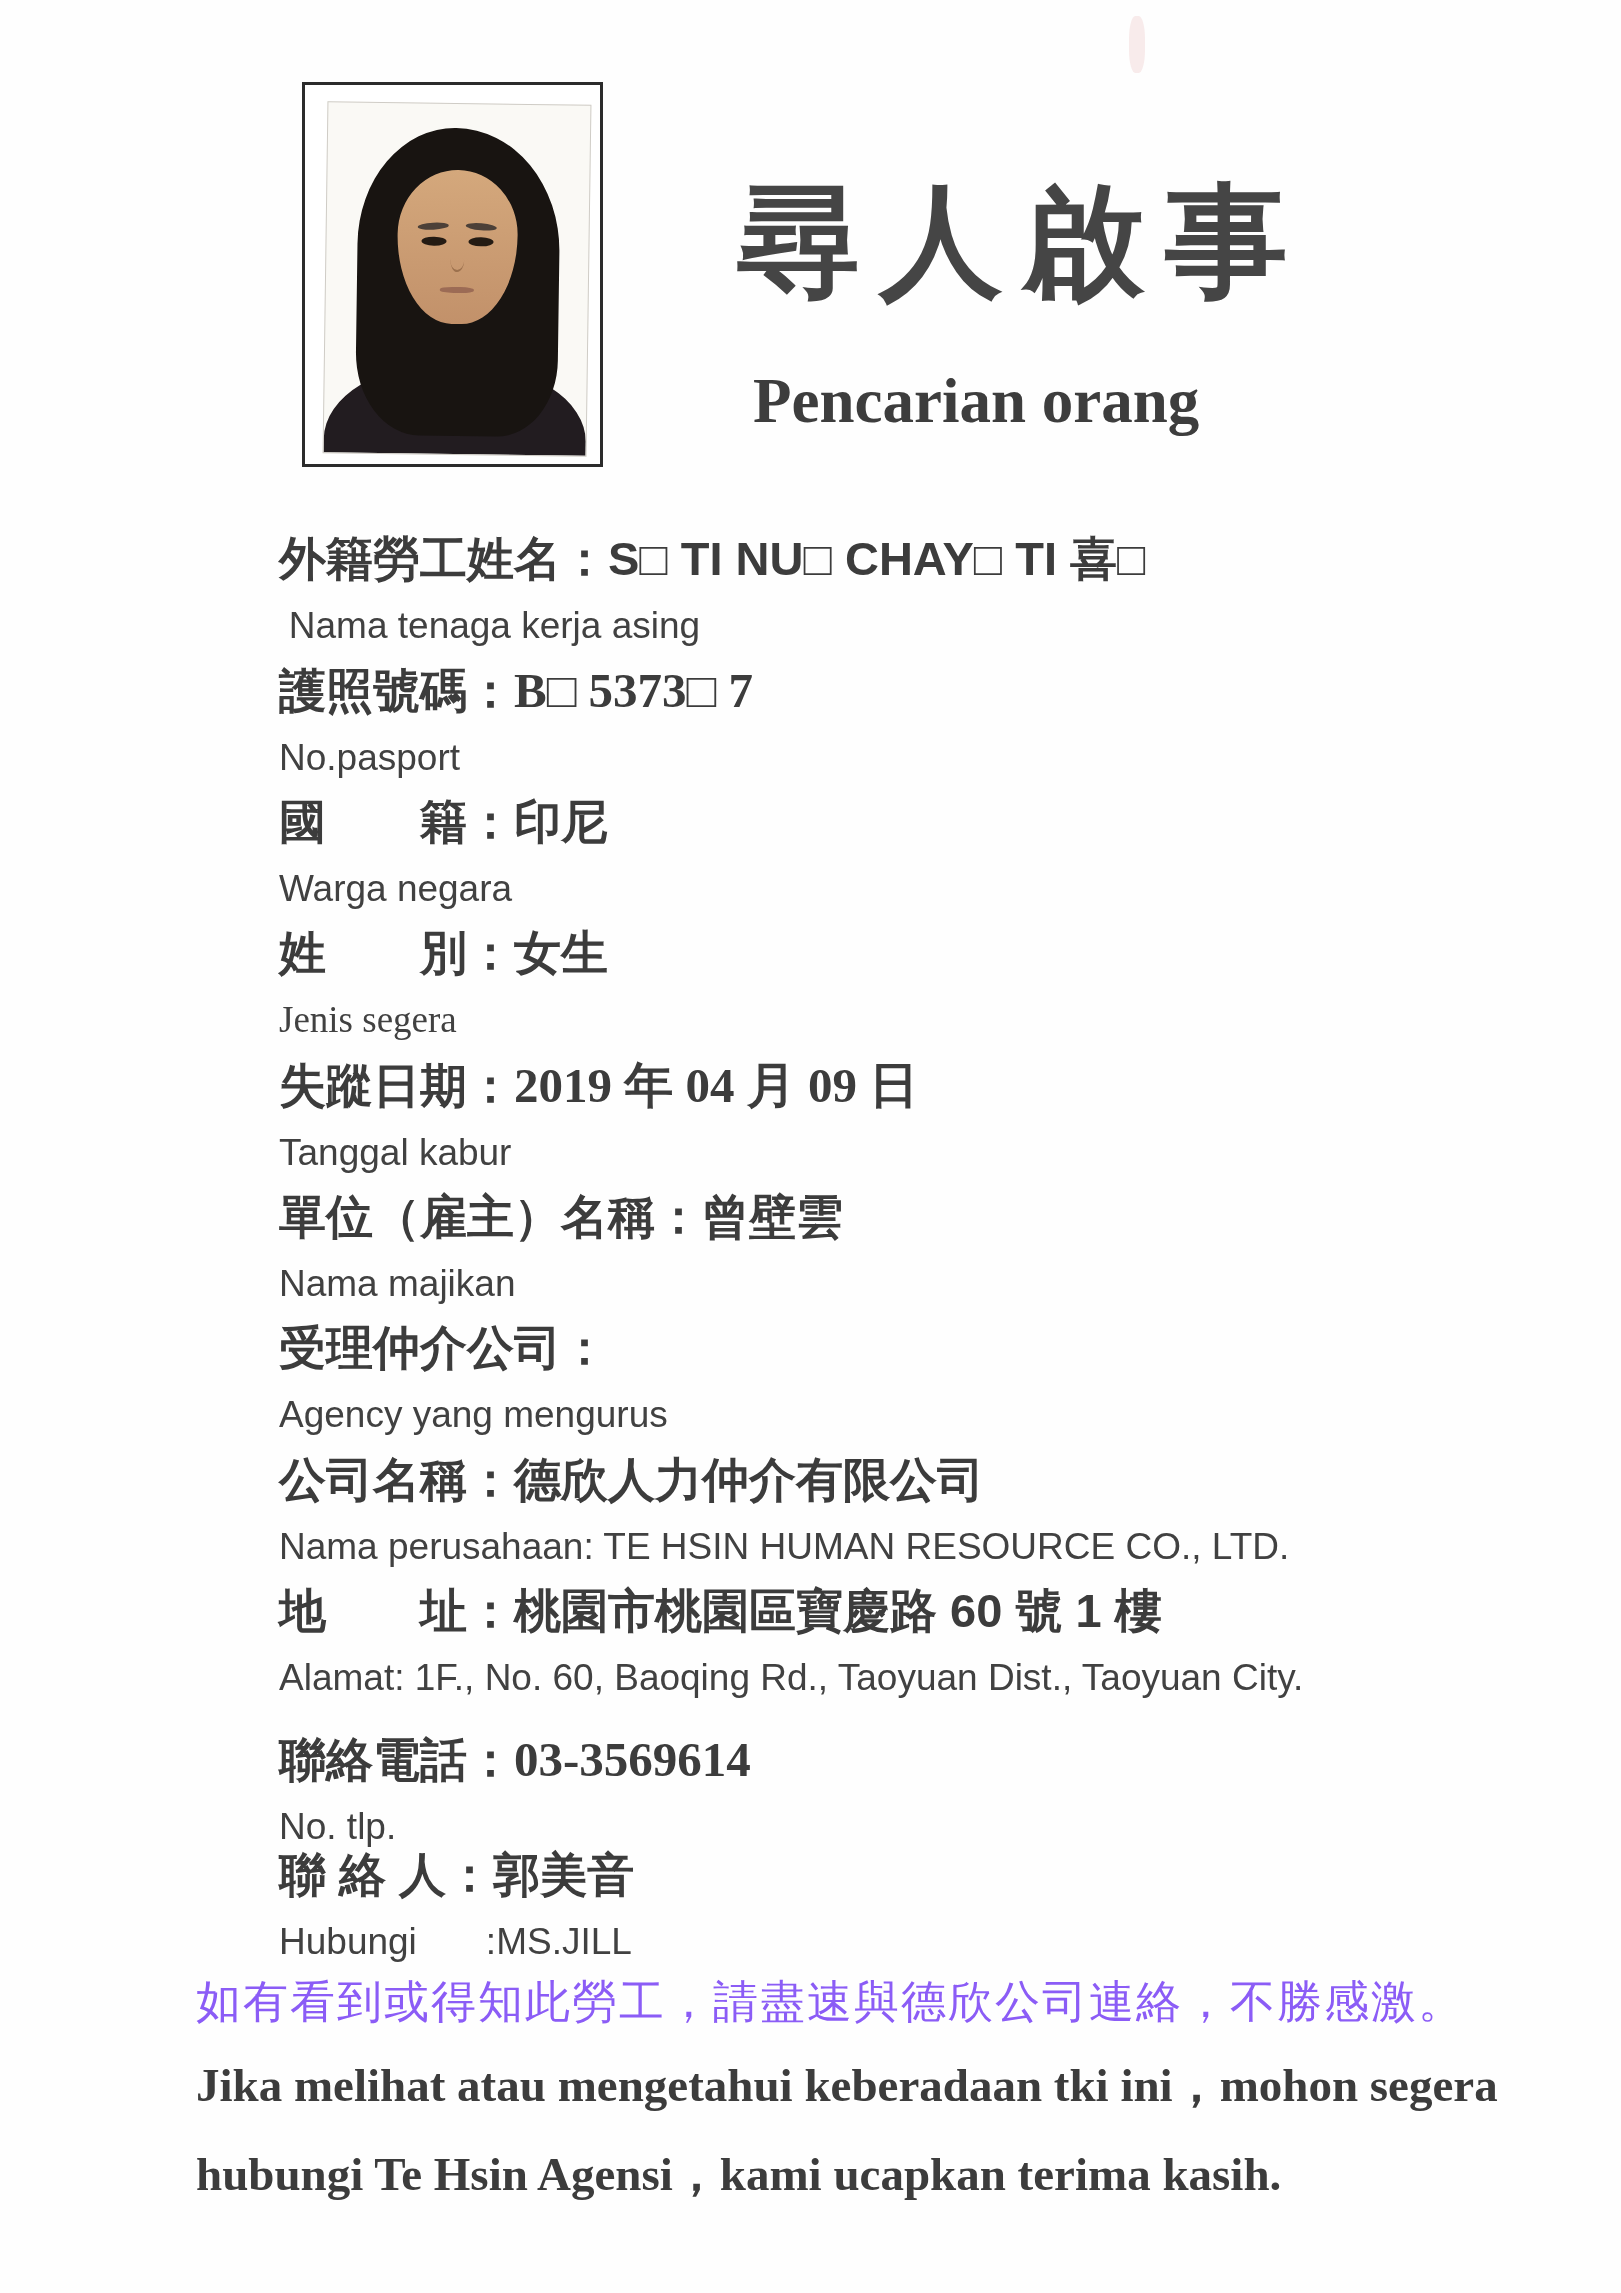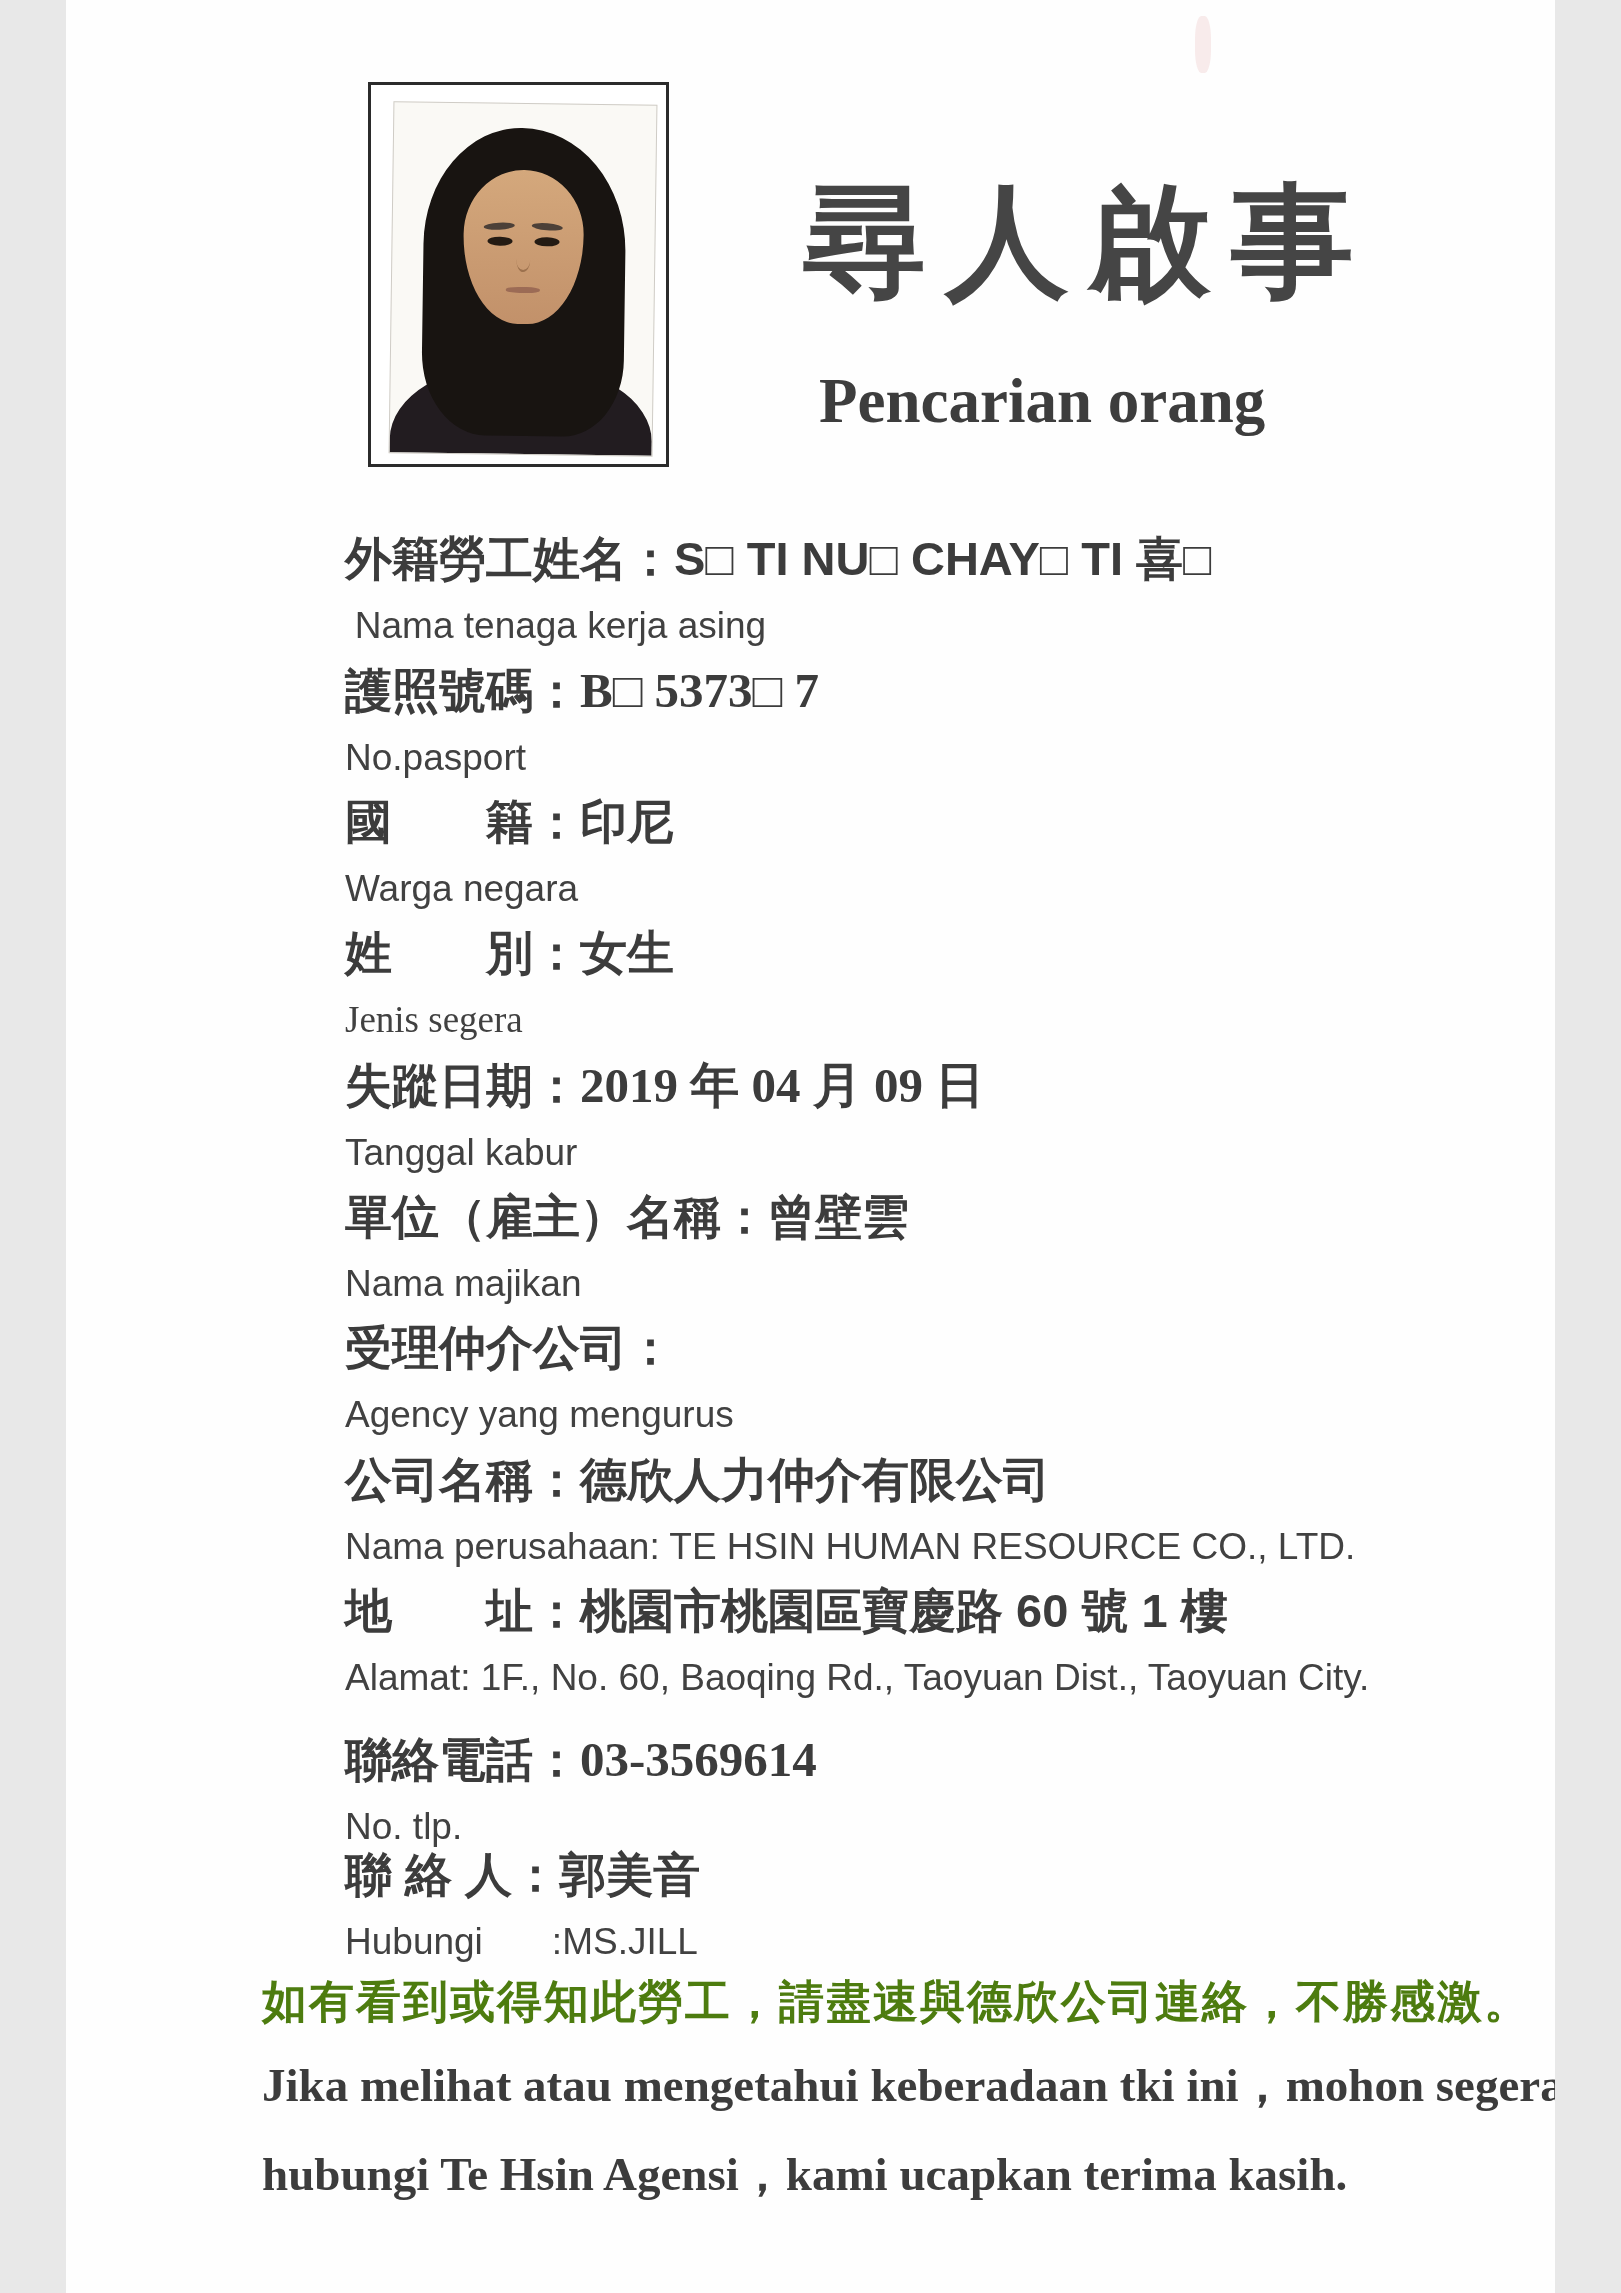--- a/index.html
+++ b/index.html
@@ -1,18 +1,18 @@
 <!DOCTYPE html>
 <html><head>
 <meta charset="utf-8">
 <style>
   html,body{margin:0;padding:0;background:#e8e8e8;}
   .page{
     position:relative;
-    width:1489px;height:2294px;
+    width:1621px;height:2294px;
     margin:0 auto;
     background:#fefefe;
     overflow:hidden;
     font-family:"Liberation Sans",sans-serif;
     color:#3e3e3e;
   }
 
   
   .photo-frame{
     position:absolute;left:302px;top:82px;width:301px;height:385px;
@@ -64,21 +64,21 @@
   .val.serif{font-family:Liberation Serif, serif;font-size:49px;margin-top:15px;}
   .sub{margin-top:15.7px;font-size:37px;font-weight:normal;color:#414141;line-height:43px;}
   .sub.serif{font-family:"Liberation Serif",serif;}
   .sub-split span{display:inline-block;}
   .sub-split .gap1{margin-left:69px;}
   .sub-split .gap2{}
 
   
   .foot-zh{
     position:absolute;left:196px;top:1972px;
-    font-size:45px;font-weight:bold;color:#4d7c0f;white-space:nowrap;letter-spacing:2px;
+    font-size:45px;font-weight:normal;color:#8b5cf6;white-space:nowrap;letter-spacing:2px;
   }
   .foot-id{
     position:absolute;left:196px;
     font-family:"Liberation Serif",serif;
     font-size:47px;font-weight:bold;color:#3c3c3c;white-space:nowrap;
   }
   .foot-id.l1{top:2054px;}
   .foot-id.l2{top:2143px;}
 
   .artifact{

